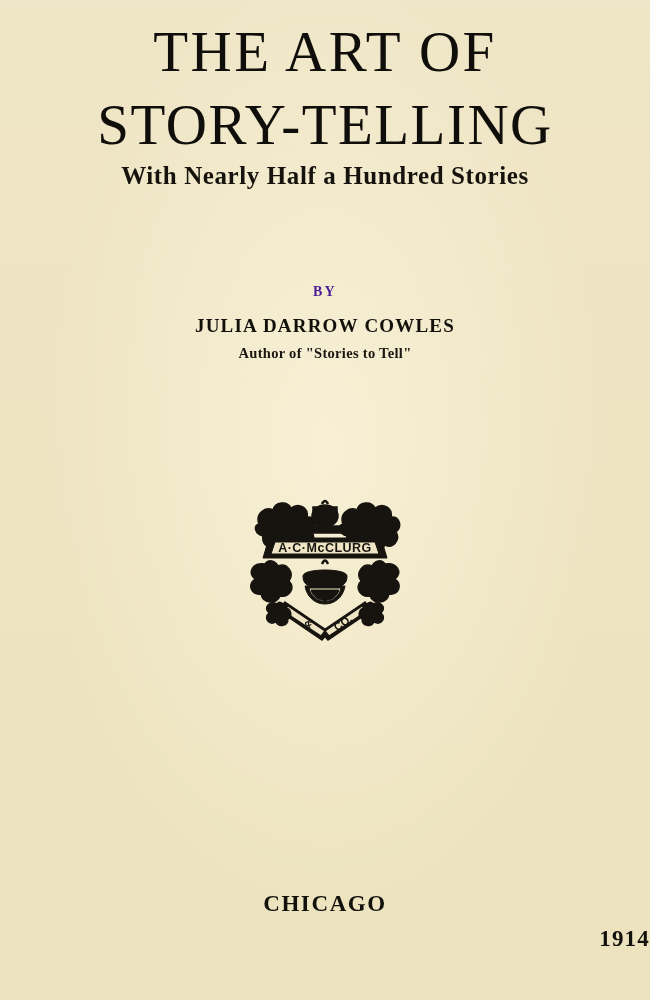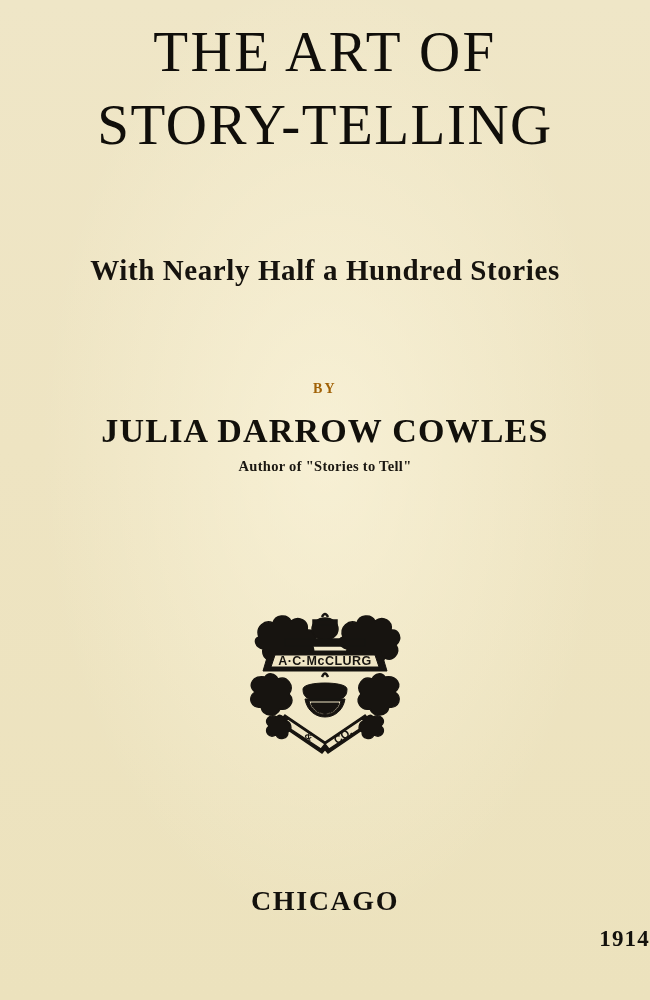--- a/index.html
+++ b/index.html
@@ -42,39 +42,38 @@
     line-height: 1.28;
     font-weight: 400;
     color: #100e0a;
     white-space: nowrap;
   }
   .title-line.second {
     letter-spacing: 1.5px;
     text-align: center;
   }
   .subtitle {
-    margin-top: 92px;
     font-family: "Liberation Serif", serif;
-    font-size: 29px;
+    font-size: 25px;
     font-weight: 700;
     letter-spacing: 0.6px;
     color: #16130e;
     text-align: left;
   }
   .by {
     margin-top: 94px;
     font-size: 14px;
     font-weight: 700;
     letter-spacing: 2.2px;
-    color: #a16207;
+    color: #4c1d95;
     text-align: center;
   }
   .author {
     margin-top: 15px;
-    font-size: 34px;
+    font-size: 19px;
     font-weight: 700;
     letter-spacing: 1.2px;
     color: #12100b;
     text-align: center;
   }
   .author-note {
     margin-top: 8px;
     font-size: 14.5px;
     font-weight: 700;
     letter-spacing: 0.3px;
@@ -89,21 +88,21 @@
     justify-content: center;
   }
   .imprint {
     position: absolute;
     left: 0;
     right: 0;
     bottom: 48px;
     text-align: center;
   }
   .city {
-    font-size: 28px;
+    font-size: 23px;
     font-weight: 700;
     letter-spacing: 1.6px;
     color: #13110c;
   }
   .publisher {
     margin-top: 9px;
     font-size: 25px;
     font-weight: 700;
     letter-spacing: 0.8px;
     color: #13110c;

